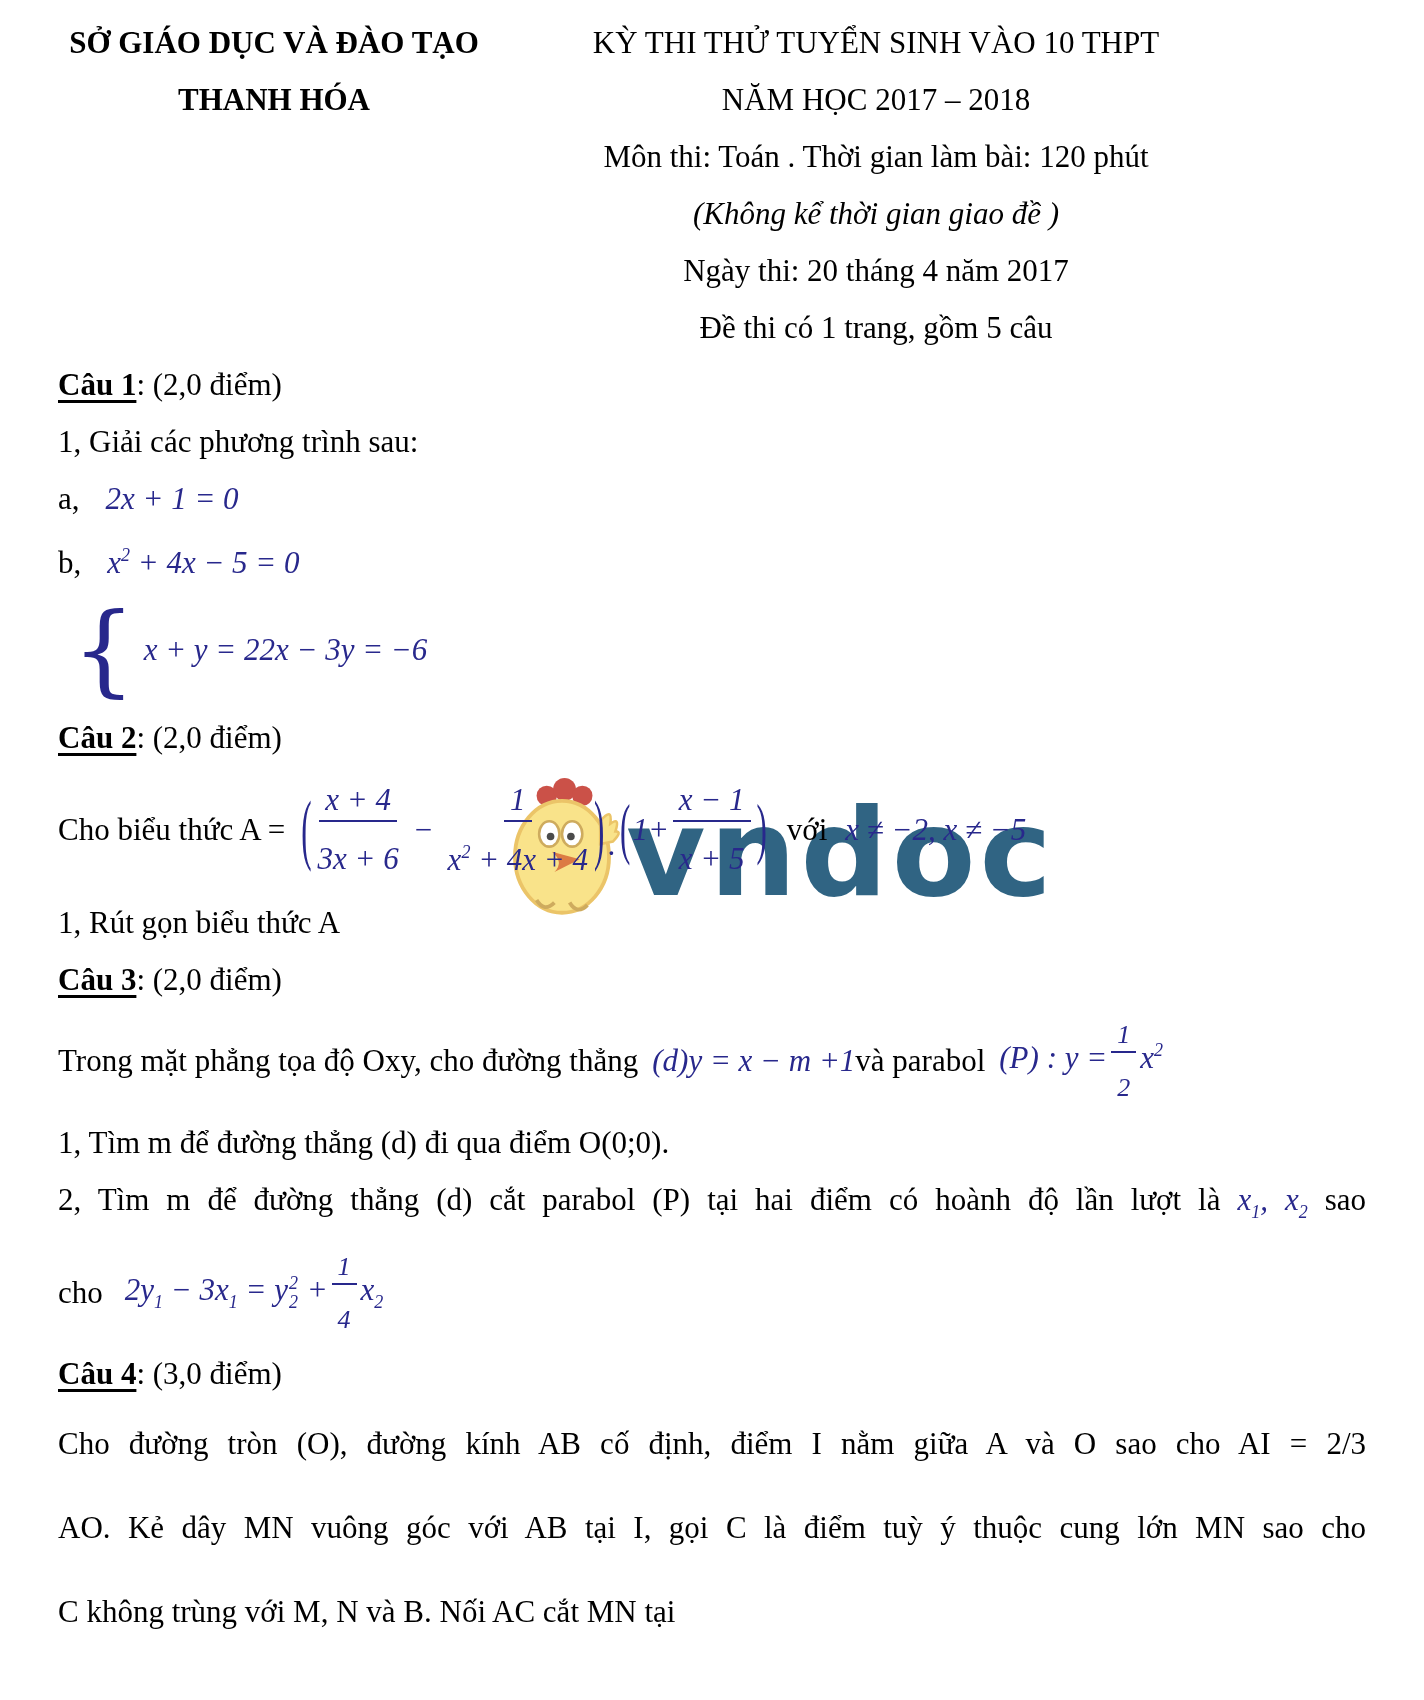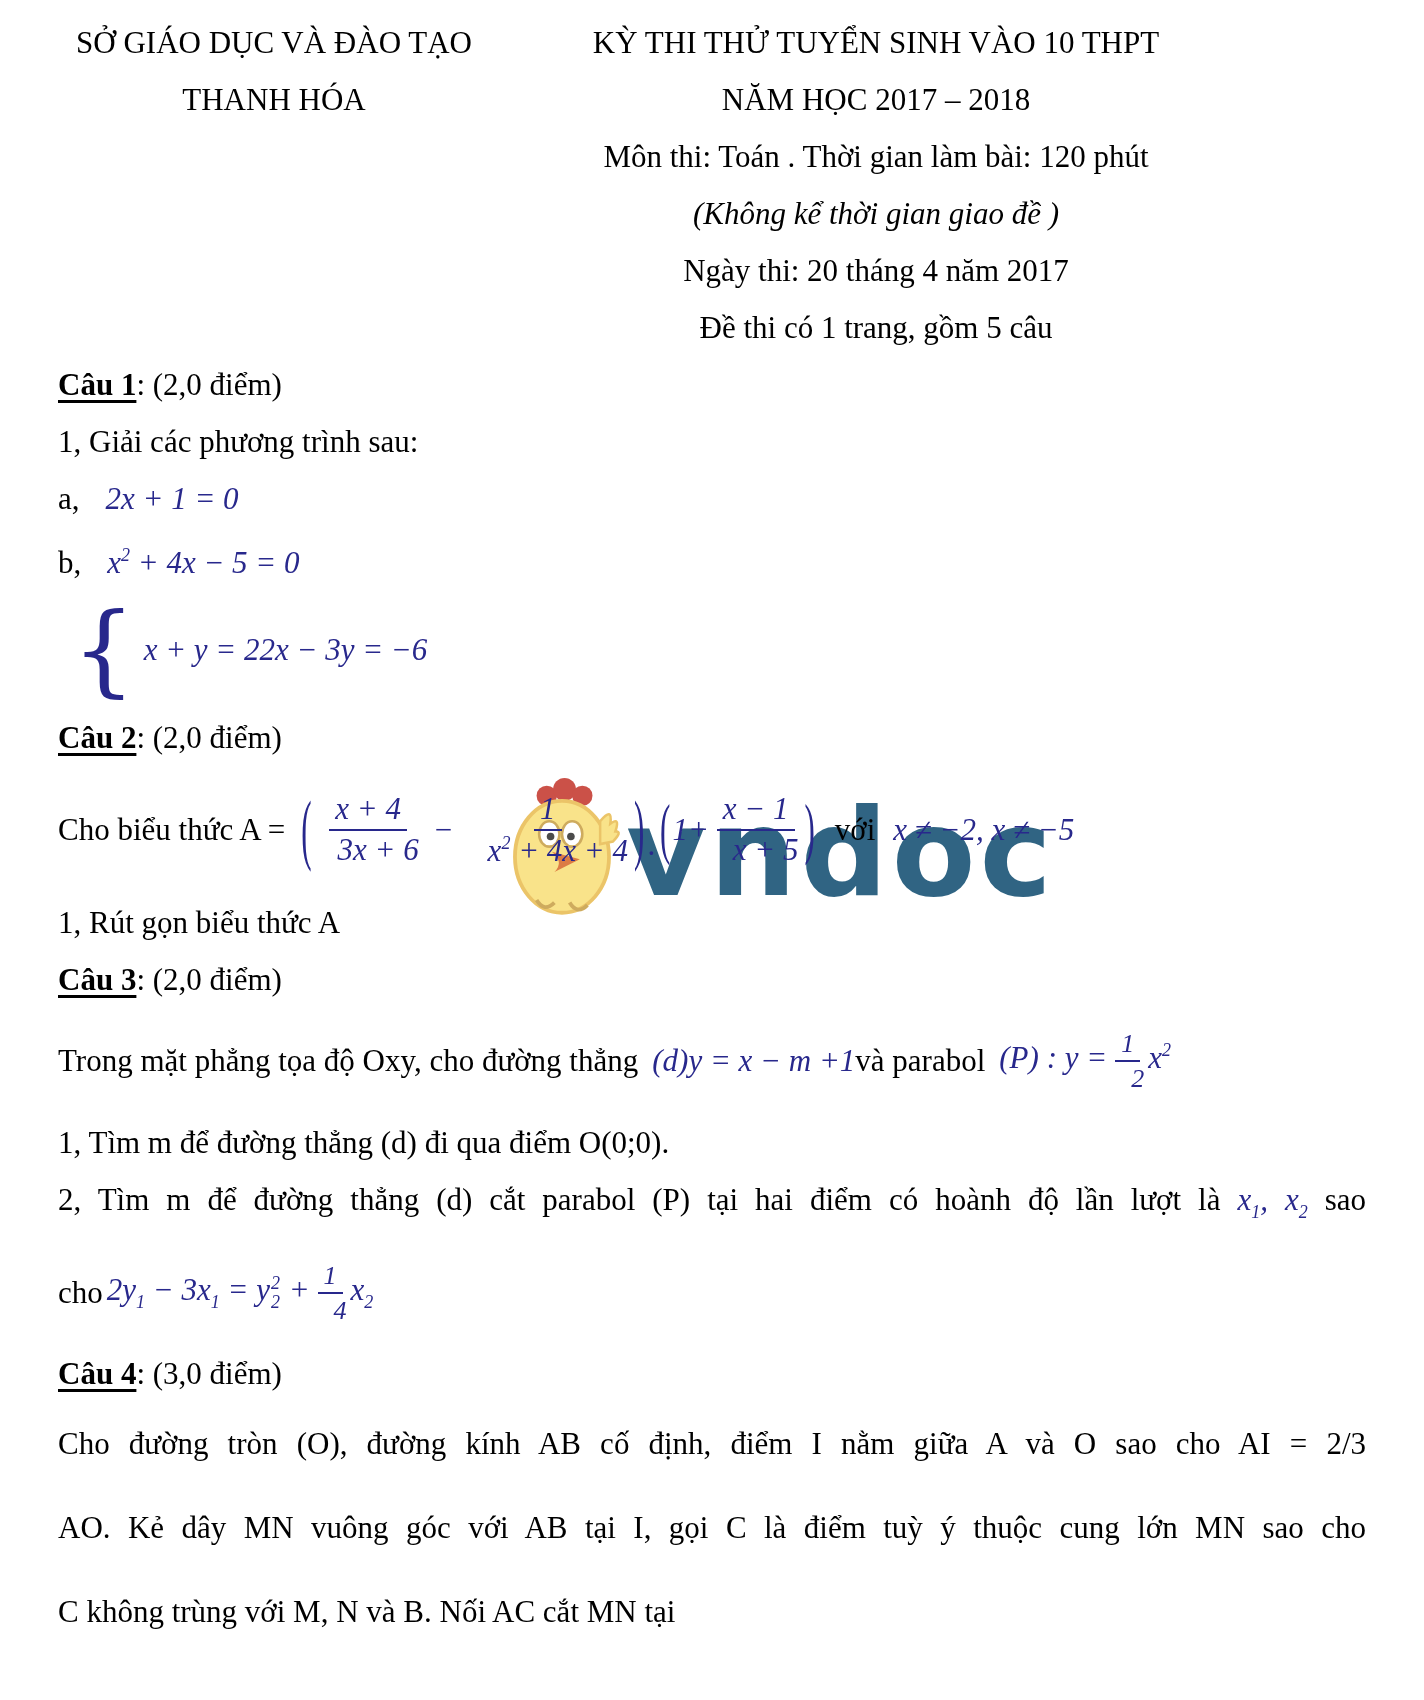--- a/index.html
+++ b/index.html
@@ -5,40 +5,40 @@
   html,body { margin:0; padding:0; background:#ffffff; }
   .page {
     position:relative; width:1424px; height:1700px; background:#ffffff;
     font-family:"Liberation Serif","DejaVu Serif",serif; color:#000;
     overflow:hidden;
   }
   .content { position:relative; z-index:1; padding:14px 58px 0 58px; font-size:31px; }
 
   
   .header { display:flex; }
-  .header-left { width:432px; text-align:center; }
+  .header-left { width:432px; text-align:center;font-weight:bold; }
   .header-right { flex:1; text-align:center; padding-right:104px; }
   .hline { line-height:57px; white-space:nowrap; }
   .italic { font-style:italic; }
 
   
   .l { line-height:57px; margin:0; }
   .qtitle { line-height:57px; margin:0; }
   .qlabel { font-weight:bold; text-decoration:underline; text-decoration-thickness:3px; text-underline-offset:5px; }
 
   
   .math { color:#28288C; font-style:italic; }
   .mlbl { margin-right:26px; }
   .sb { font-size:18px; vertical-align:-8px; font-style:italic; }
   .sp { font-size:18px; vertical-align:12px; font-style:italic; }
   .ss { display:inline-flex; flex-direction:column; align-items:flex-start; font-size:18px; line-height:1.05; vertical-align:middle; margin:0 1px; }
 
   .frac { display:inline-flex; flex-direction:column; align-items:center; text-align:center; line-height:1.12; margin:0 4px; vertical-align:middle; font-style:italic; }
   .frac .num { border-bottom:2px solid #28288C; padding:0 6px 2px 6px;text-align:center; }
-  .frac .den { padding-top:2px;margin-left:20px; }
+  .frac .den { padding-top:20px; }
   .frac.small { font-size:26px; }
 
   .mrow { display:flex; align-items:center; }
   .row-sys   { min-height:118px; }
   .row-expr  { min-height:128px; }
   .row-q3    { min-height:106px; }
   .row-cho   { min-height:104px; }
 
   .tp { display:inline-block; font-style:normal; font-weight:300; transform:scaleY(2.55); transform-origin:center; margin:0 2px; }
   .tp2 { transform:scaleY(2.15); }
@@ -167,21 +167,21 @@
             </span><span>x</span><span class="sp">2</span>
         </span>
       </div>
       <p class="l">1, Tìm m để đường thẳng (d) đi qua điểm O(0;0).</p>
       <p class="l q3p2">
         <span>2, Tìm m để đường thẳng (d) cắt parabol (P) tại hai điểm có hoành độ lần lượt là</span>
         <span class="math"><span>x</span><span class="sb">1</span><span>,</span> <span>x</span><span class="sb">2</span></span>
         <span>sao</span>
       </p>
       <div class="mrow row-cho">
-        <span style="margin-right:4px;">cho</span>
+        <span style="margin-right:22px;">cho</span>
         <span class="math">
           <span>2y</span><span class="sb">1</span>
           <span>− 3x</span><span class="sb">1</span>
           <span>= y</span><span class="ss">
               <span>2</span>
               <span>2</span>
             </span>
           <span>+</span><span class="frac small">
               <span class="num">1</span>
               <span class="den">4</span>

